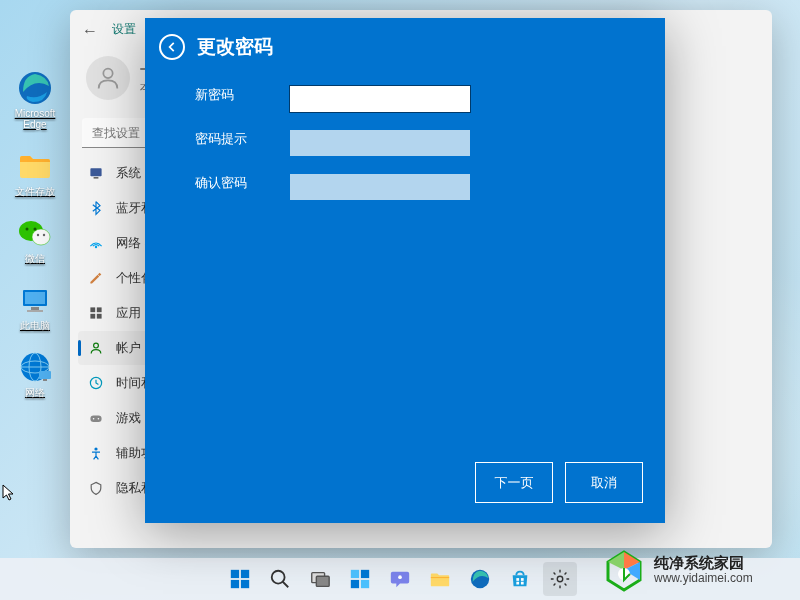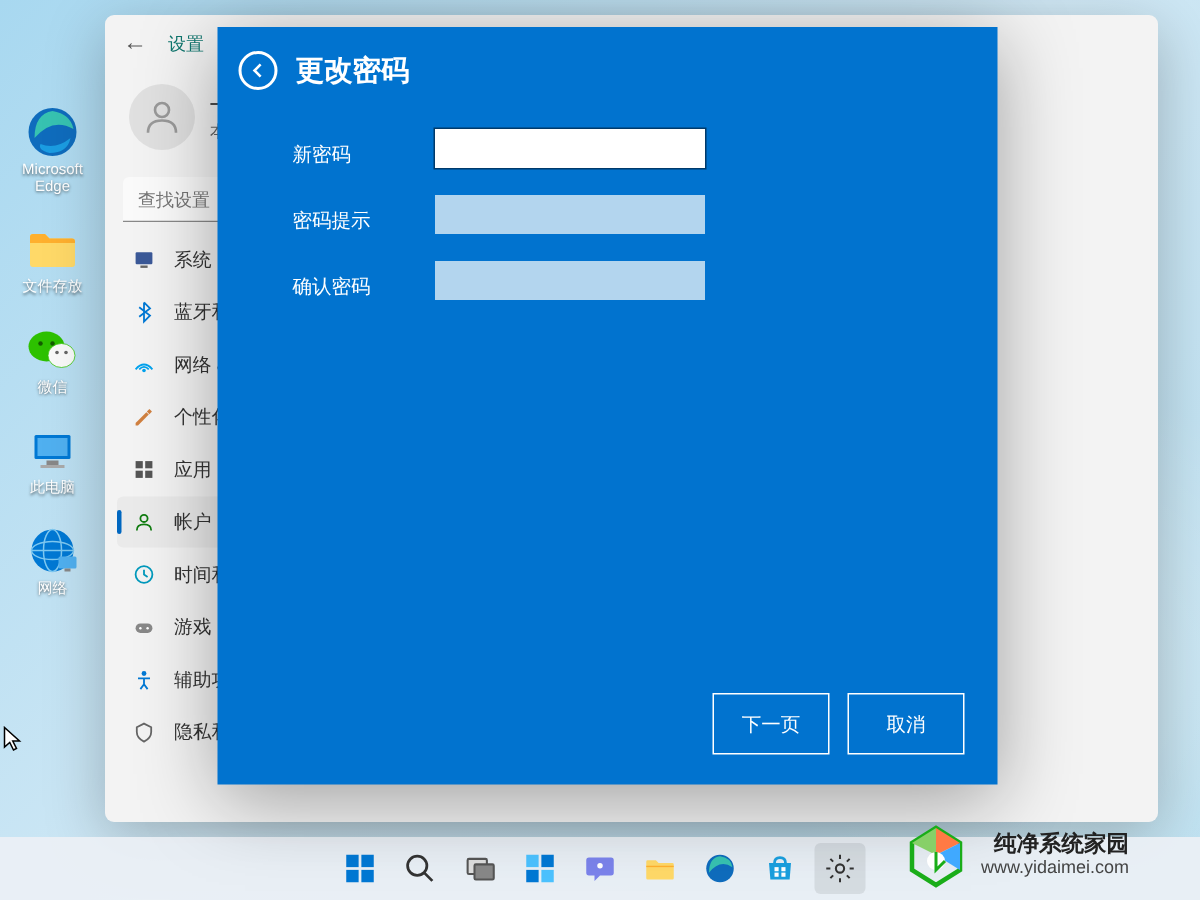--- a/index.html
+++ b/index.html
@@ -4,21 +4,21 @@
 <style>
   * { margin: 0; padding: 0; box-sizing: border-box; font-family: "Segoe UI", "Microsoft YaHei", sans-serif; }
   body { width: 800px; height: 600px; overflow: hidden; position: relative; background: linear-gradient(135deg, #a8d8f0 0%, #d0e8f5 50%, #b8dff0 100%); }
   
   
   .bloom { position: absolute; right: -100px; bottom: -50px; width: 400px; height: 400px; background: radial-gradient(circle, rgba(255,255,255,0.4) 0%, transparent 70%); pointer-events: none; }
   .bloom2 { position: absolute; right: 20px; bottom: 30px; width: 200px; height: 200px; border-radius: 50%; background: radial-gradient(circle, rgba(100,150,255,0.3) 0%, transparent 60%); pointer-events: none; }
   
   
   .desktop-icons { position: absolute; top: 70px; left: 10px; display: flex; flex-direction: column; gap: 18px; }
-  .desktop-icon { width: 50px; display: flex; flex-direction: column; align-items: center; gap: 2px; }
+  .desktop-icon { width: 50px; display: flex; flex-direction: column; align-items: center; gap: 2px; text-decoration: underline; }
   .desktop-icon .ico { width: 36px; height: 36px; display: flex; align-items: center; justify-content: center; }
   .desktop-icon .lbl { font-size: 10px; color: #fff; text-shadow: 0 1px 2px rgba(0,0,0,0.6); text-align: center; line-height: 1.1; }
   
   
   .settings-win { position: absolute; top: 10px; left: 70px; right: 28px; bottom: 52px; background: #f3f3f3; border-radius: 6px; box-shadow: 0 10px 40px rgba(0,0,0,0.25); overflow: hidden; }
   .settings-header { height: 38px; display: flex; align-items: center; padding: 0 12px; gap: 14px; }
   .back-btn { font-size: 16px; color: #555; }
   .settings-title { font-size: 12px; color: #0f766e; }
   .settings-body { display: flex; height: calc(100% - 38px); }
   .sidebar { width: 235px; padding: 0 8px; }
@@ -33,34 +33,34 @@
   .nav-item.active { background: #eaeaea; }
   .nav-item.active::before { content: ''; position: absolute; left: 0; top: 9px; bottom: 9px; width: 3px; background: #0067c0; border-radius: 2px; }
   .nav-ico { width: 16px; height: 16px; display: flex; align-items: center; justify-content: center; font-size: 14px; }
   
   
   .dialog { position: absolute; top: 18px; left: 145px; width: 520px; height: 505px; background: #0173cf; color: #fff; z-index: 10; box-shadow: 0 10px 50px rgba(0,0,0,0.35); }
   .dialog-header { height: 58px; display: flex; align-items: center; padding: 0 14px; gap: 12px; }
   .dialog-back { width: 26px; height: 26px; border: 2px solid #fff; border-radius: 50%; display: flex; align-items: center; justify-content: center; font-size: 15px; }
   .dialog-title { font-size: 19px; font-weight: 700; }
   .form-rows { padding: 10px 40px 0 50px; }
-  .form-row { display: flex; align-items: flex-end; margin-bottom: 18px; }
+  .form-row { display: flex; align-items: flex-start; margin-bottom: 18px; }
   .form-label { width: 95px; font-size: 13px; }
   .form-input { width: 180px; height: 26px; background: #b3d5ee; border: none; padding: 0 6px; font-size: 13px; }
   .form-input.focused { background: #fff; outline: 1px solid #003a6b; }
   .dialog-actions { position: absolute; bottom: 20px; right: 22px; display: flex; gap: 12px; }
   .dialog-btn { min-width: 78px; height: 41px; background: transparent; border: 1.5px solid #fff; color: #fff; font-size: 13px; padding: 0 16px; }
   
   
   .taskbar { position: absolute; left: 0; right: 0; bottom: 0; height: 42px; background: rgba(235,240,245,0.92); display: flex; align-items: center; justify-content: center; gap: 6px; z-index: 5; }
   .task-item { width: 34px; height: 34px; display: flex; align-items: center; justify-content: center; border-radius: 4px; }
   .task-item svg, .task-item .tb-ico { width: 22px; height: 22px; }
   
   
-  .watermark { position: absolute; right: 0; bottom: 0; width: 200px; height: 60px; z-index: 20; display: flex; align-items: center; gap: 6px; pointer-events: none; text-align: right; }
+  .watermark { position: absolute; right: 0; bottom: 0; width: 200px; height: 60px; z-index: 20; display: flex; align-items: center; gap: 6px; pointer-events: none; }
   .wm-logo { width: 48px; height: 48px; }
   .wm-text { display: flex; flex-direction: column; line-height: 1.1; }
   .wm-line1 { font-size: 15px; font-weight: bold; color: #222; }
   .wm-line2 { font-size: 12px; color: #444; }
   
   .cursor { position: absolute; bottom: 95px; left: 2px; z-index: 30; font-size: 14px; color: #000; pointer-events: none;}
 </style>
 </head>
 <body>
 

